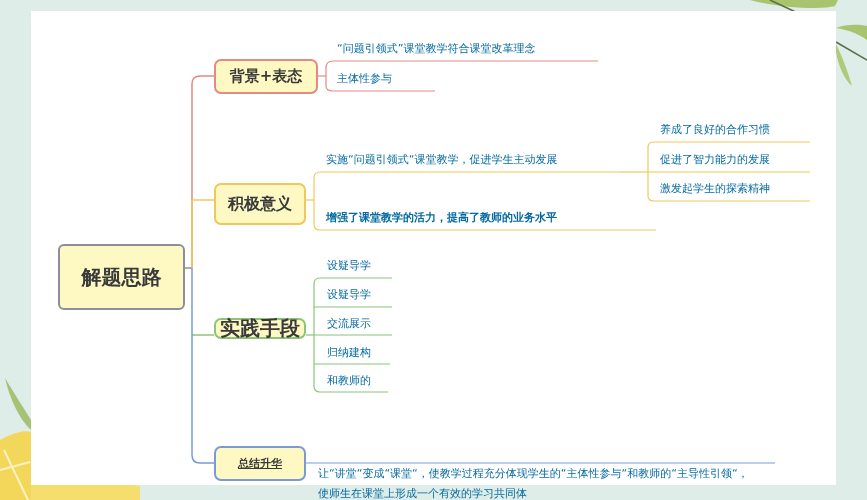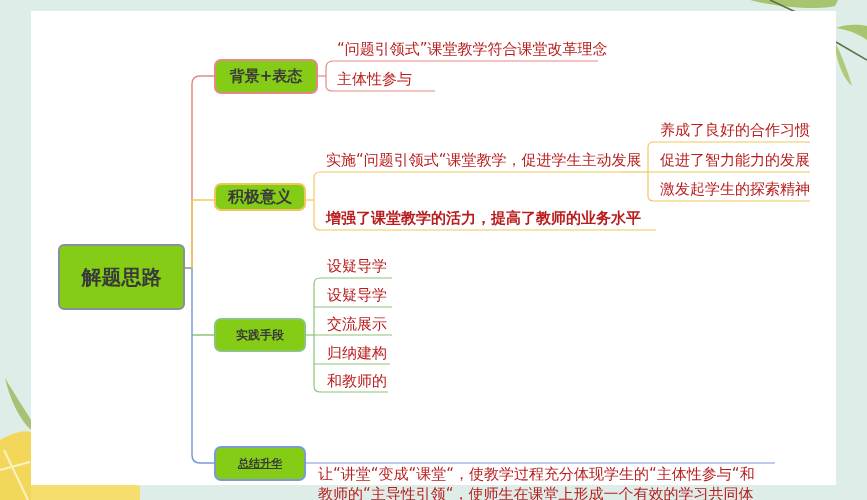--- a/index.html
+++ b/index.html
@@ -8,28 +8,28 @@
     background:#deede8;
     font-family: "DejaVu Sans", "Liberation Sans", sans-serif;
   }
   .card {
     position:absolute; left:31px; top:11px; width:805px; height:474px;
     background:#ffffff;
   }
   .deco { position:absolute; }
   svg.lines { position:absolute; left:0; top:0; }
   .node {
-    position:absolute; box-sizing:border-box; background:#84cc16;
+    position:absolute; box-sizing:border-box; background:#fef9c3;
     border:2px solid; border-radius:7px;
     display:flex; align-items:center; justify-content:center;
     font-weight:bold; color:#3a3a3a; white-space:nowrap;
   }
   .root { border-color:#8a8f99; font-size:20px; border-radius:6px; }
   .leaf {
-    position:absolute; font-size:15px; color:#b91c1c; white-space:nowrap; line-height:18px;
+    position:absolute; font-size:11px; color:#0369a1; white-space:nowrap; line-height:18px;
   }
   .leaf.wrap { white-space:normal; width:440px; line-height:20px;margin-top:44px; }
 </style>
 </head>
 <body>
 
 <svg class="deco" width="867" height="500" style="left:0;top:0">
   <path d="M750,0 C780,8 820,10 835,6 L838,0 Z" fill="#a9c46e"></path>
   <path d="M836,28 C850,30 862,36 867,40 L867,26 C858,24 846,24 836,28 Z" fill="#a9c46e"></path>
   <path d="M836,44 C842,56 848,72 852,86 C844,80 838,64 836,52 Z" fill="#b1c97a"></path>
@@ -80,24 +80,24 @@
   <path d="M306,463 L775,463" stroke="#7a9ad6" stroke-width="1.2" fill="none"></path>
 </svg>
 
 <div class="node root" style="left:58px;top:244px;width:127px;height:66px;">
   <span>解题思路</span>
 </div>
 
 <div class="node" style="left:214px;top:59px;width:104px;height:35px;border-color:#e48a84;font-size:15px;">
   <span>背景+表态</span>
 </div>
-<div class="node" style="left:214px;top:183px;width:92px;height:28px;border-color:#f0c85a;font-size:16px;">
+<div class="node" style="left:214px;top:183px;width:92px;height:42px;border-color:#f0c85a;font-size:16px;">
   <span>积极意义</span>
 </div>
-<div class="node" style="left:214px;top:318px;width:92px;height:34px;border-color:#8cc47a;font-size:12px;">
+<div class="node" style="left:214px;top:318px;width:92px;height:21px;border-color:#8cc47a;font-size:20px;">
   <span>实践手段</span>
 </div>
 <div class="node" style="left:214px;top:446px;width:92px;height:35px;border-color:#7a9ad6;font-size:11px;text-decoration:underline;">
   <span>总结升华</span>
 </div>
 
 <div class="leaf" style="left:337px;top:40px;">“问题引领式”课堂教学符合课堂改革理念</div>
 <div class="leaf" style="left:337px;top:70px;">主体性参与</div>
 
 <div class="leaf" style="left:326px;top:151px;text-align:center;">实施“问题引领式“课堂教学，促进学生主动发展</div>

